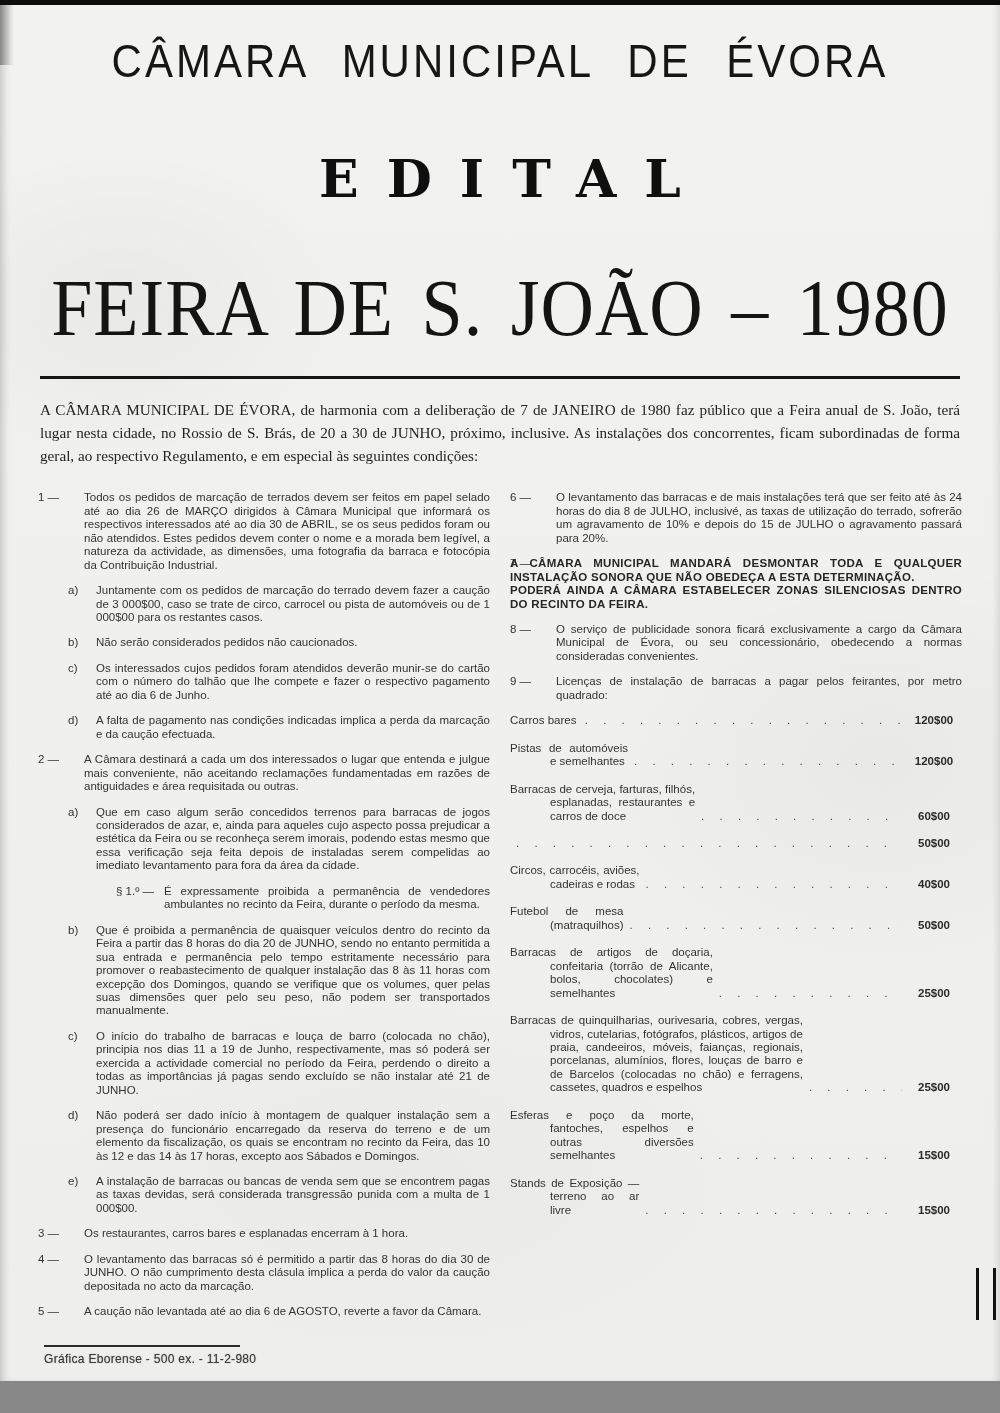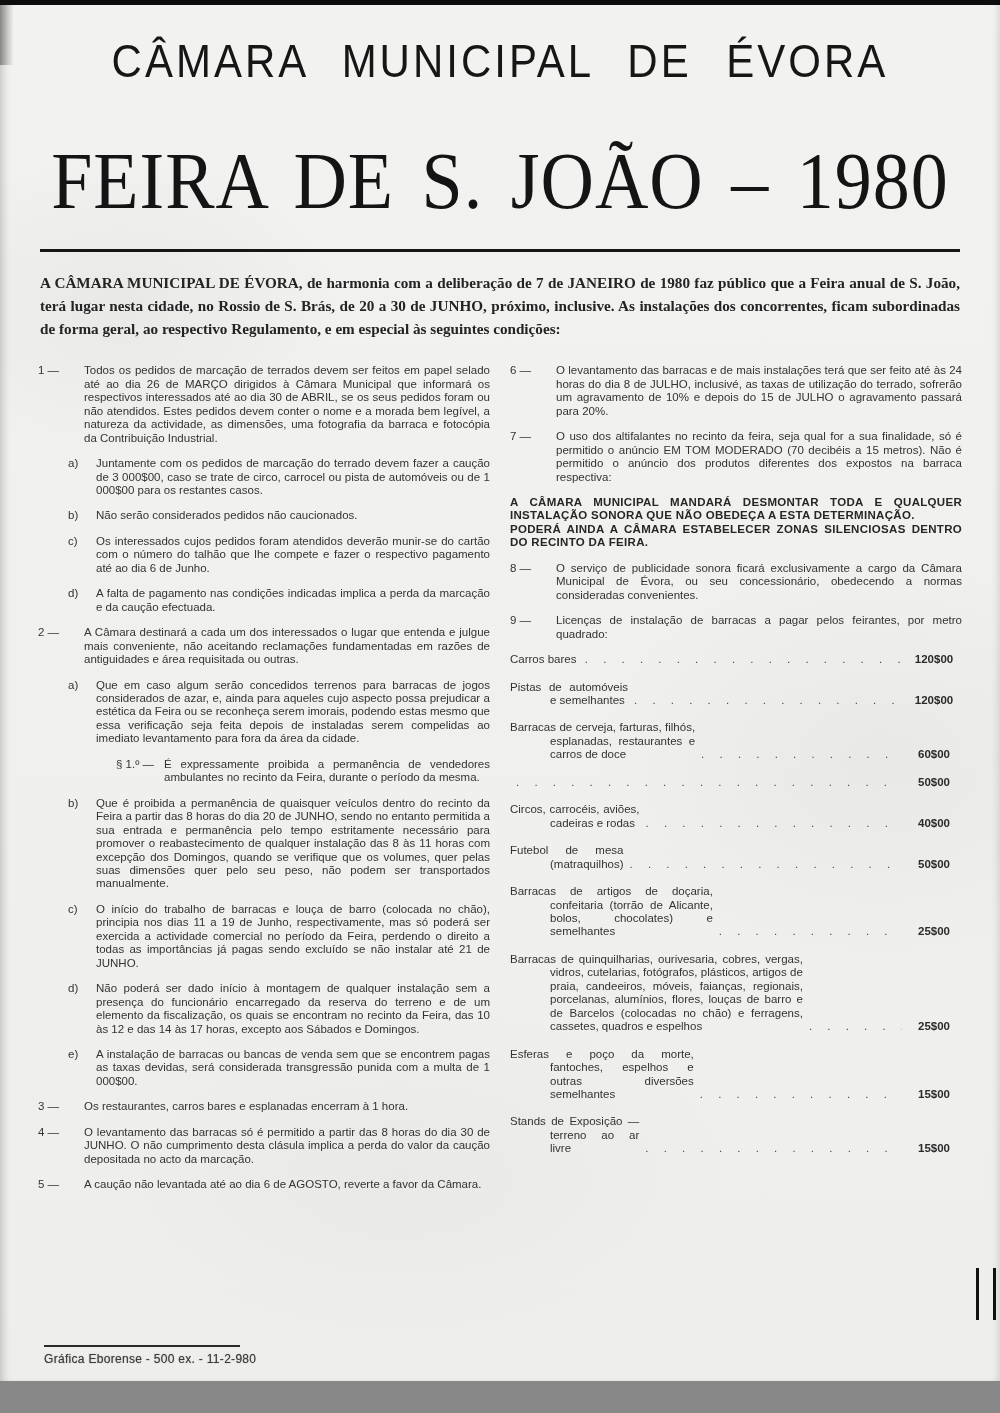--- a/index.html
+++ b/index.html
@@ -44,21 +44,20 @@
     letter-spacing:1px;word-spacing:8px;
     transform:scaleY(1.1);transform-origin:top center;
     white-space:nowrap;
   }
   .rule{margin:30px 40px 0 40px;height:3px;background:#161616;}
   .intro{
     margin:20px 40px 0 40px;
     font-family:"Liberation Serif", serif;
     font-size:15.2px;line-height:1.5;color:#242424;
     text-align:justify;
-    font-weight:bold;
   }
   .cols{display:flex;gap:20px;padding:0 38px;margin-top:24px;}
   .col{width:452px;font-size:11.5px;line-height:1.17;color:#333;}
   .item,.sub,.cont,.clause,.capsblock,.fee-note{text-align:justify;margin-bottom:12px;}
   .item{position:relative;padding-left:46px;}
   .item>.num{position:absolute;left:0;top:0;width:42px;white-space:nowrap;}
   .sub{position:relative;margin-left:30px;padding-left:28px;}
   .sub>.num{position:absolute;left:0;top:0;}
   .cont{margin-left:58px;}
   .clause{position:relative;margin-left:78px;padding-left:48px;}
@@ -77,20 +76,21 @@
 </style>
 </head>
 <body>
 
 <div class="page">
   <div class="top-bar"></div>
   <div class="corner-smudge"></div>
 
   <header>
     <div class="org">CÂMARA MUNICIPAL DE ÉVORA</div>
+    <div class="doc-type">EDITAL</div>
     <div class="title">FEIRA DE S. JOÃO – 1980</div>
   </header>
   <div class="rule"></div>
 
   <p class="intro">A CÂMARA MUNICIPAL DE ÉVORA, de harmonia com a deliberação de 7 de JANEIRO de 1980 faz público que a Feira anual de S. João, terá lugar nesta cidade, no Rossio de S. Brás, de 20 a 30 de JUNHO, próximo, inclusive. As instalações dos concorrentes, ficam subordinadas de forma geral, ao respectivo Regulamento, e em especial às seguintes condições:</p>
 
   <div class="cols">
 
     <div class="col">
       <div class="item">
@@ -155,21 +155,20 @@
       </div>
     </div>
 
     <div class="col">
       <div class="item">
         <span class="num">6 —</span>
         <span>O levantamento das barracas e de mais instalações terá que ser feito até às 24 horas do dia 8 de JULHO, inclusivé, as taxas de utilização do terrado, sofrerão um agravamento de 10% e depois do 15 de JULHO o agravamento passará para 20%.</span>
       </div>
       <div class="item">
         <span class="num">7 —</span>
-        <span>O uso dos altifalantes no recinto da feira, seja qual for a sua finalidade, só é permitido o anúncio EM TOM MODERADO (70 decibéis a 15 metros). Não é permitido o anúncio dos produtos diferentes dos expostos na barraca respectiva:</span>
       </div>
       <div class="capsblock">
         <p>A CÂMARA MUNICIPAL MANDARÁ DESMONTAR TODA E QUALQUER INSTALAÇÃO SONORA QUE NÃO OBEDEÇA A ESTA DETERMINAÇÃO.</p>
         <p>PODERÁ AINDA A CÂMARA ESTABELECER ZONAS SILENCIOSAS DENTRO DO RECINTO DA FEIRA.</p>
       </div>
       <div class="item">
         <span class="num">8 —</span>
         <span>O serviço de publicidade sonora ficará exclusivamente a cargo da Câmara Municipal de Évora, ou seu concessionário, obedecendo a normas consideradas convenientes.</span>
       </div>
       <div class="item">

